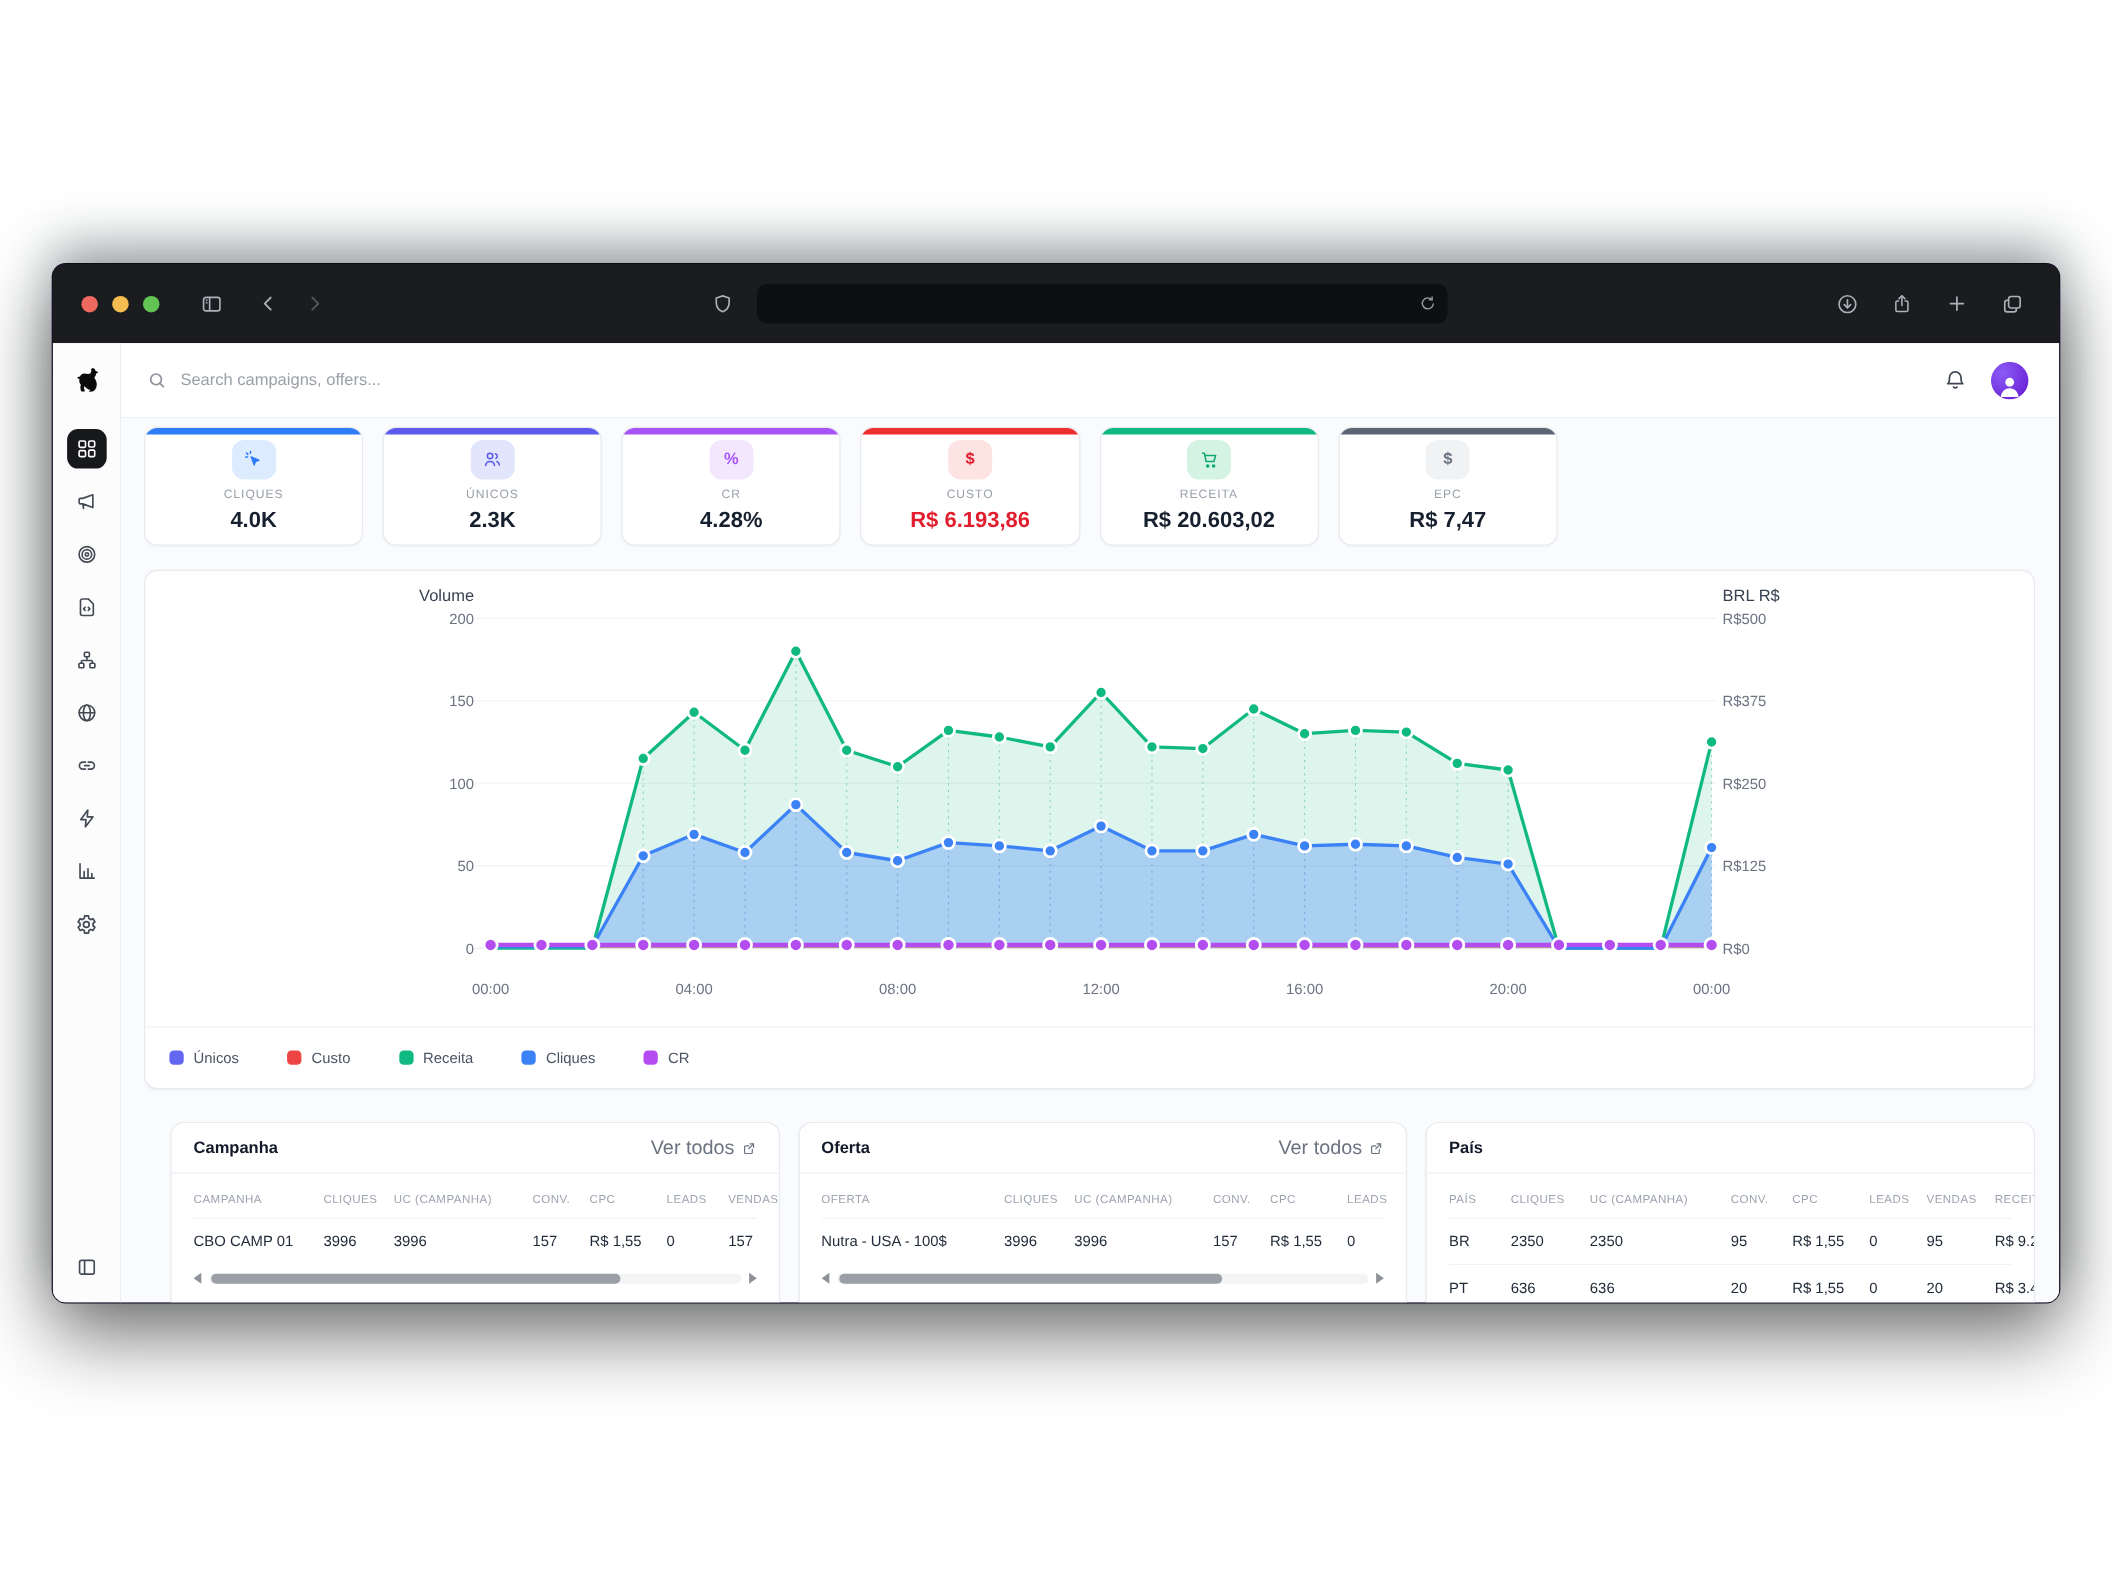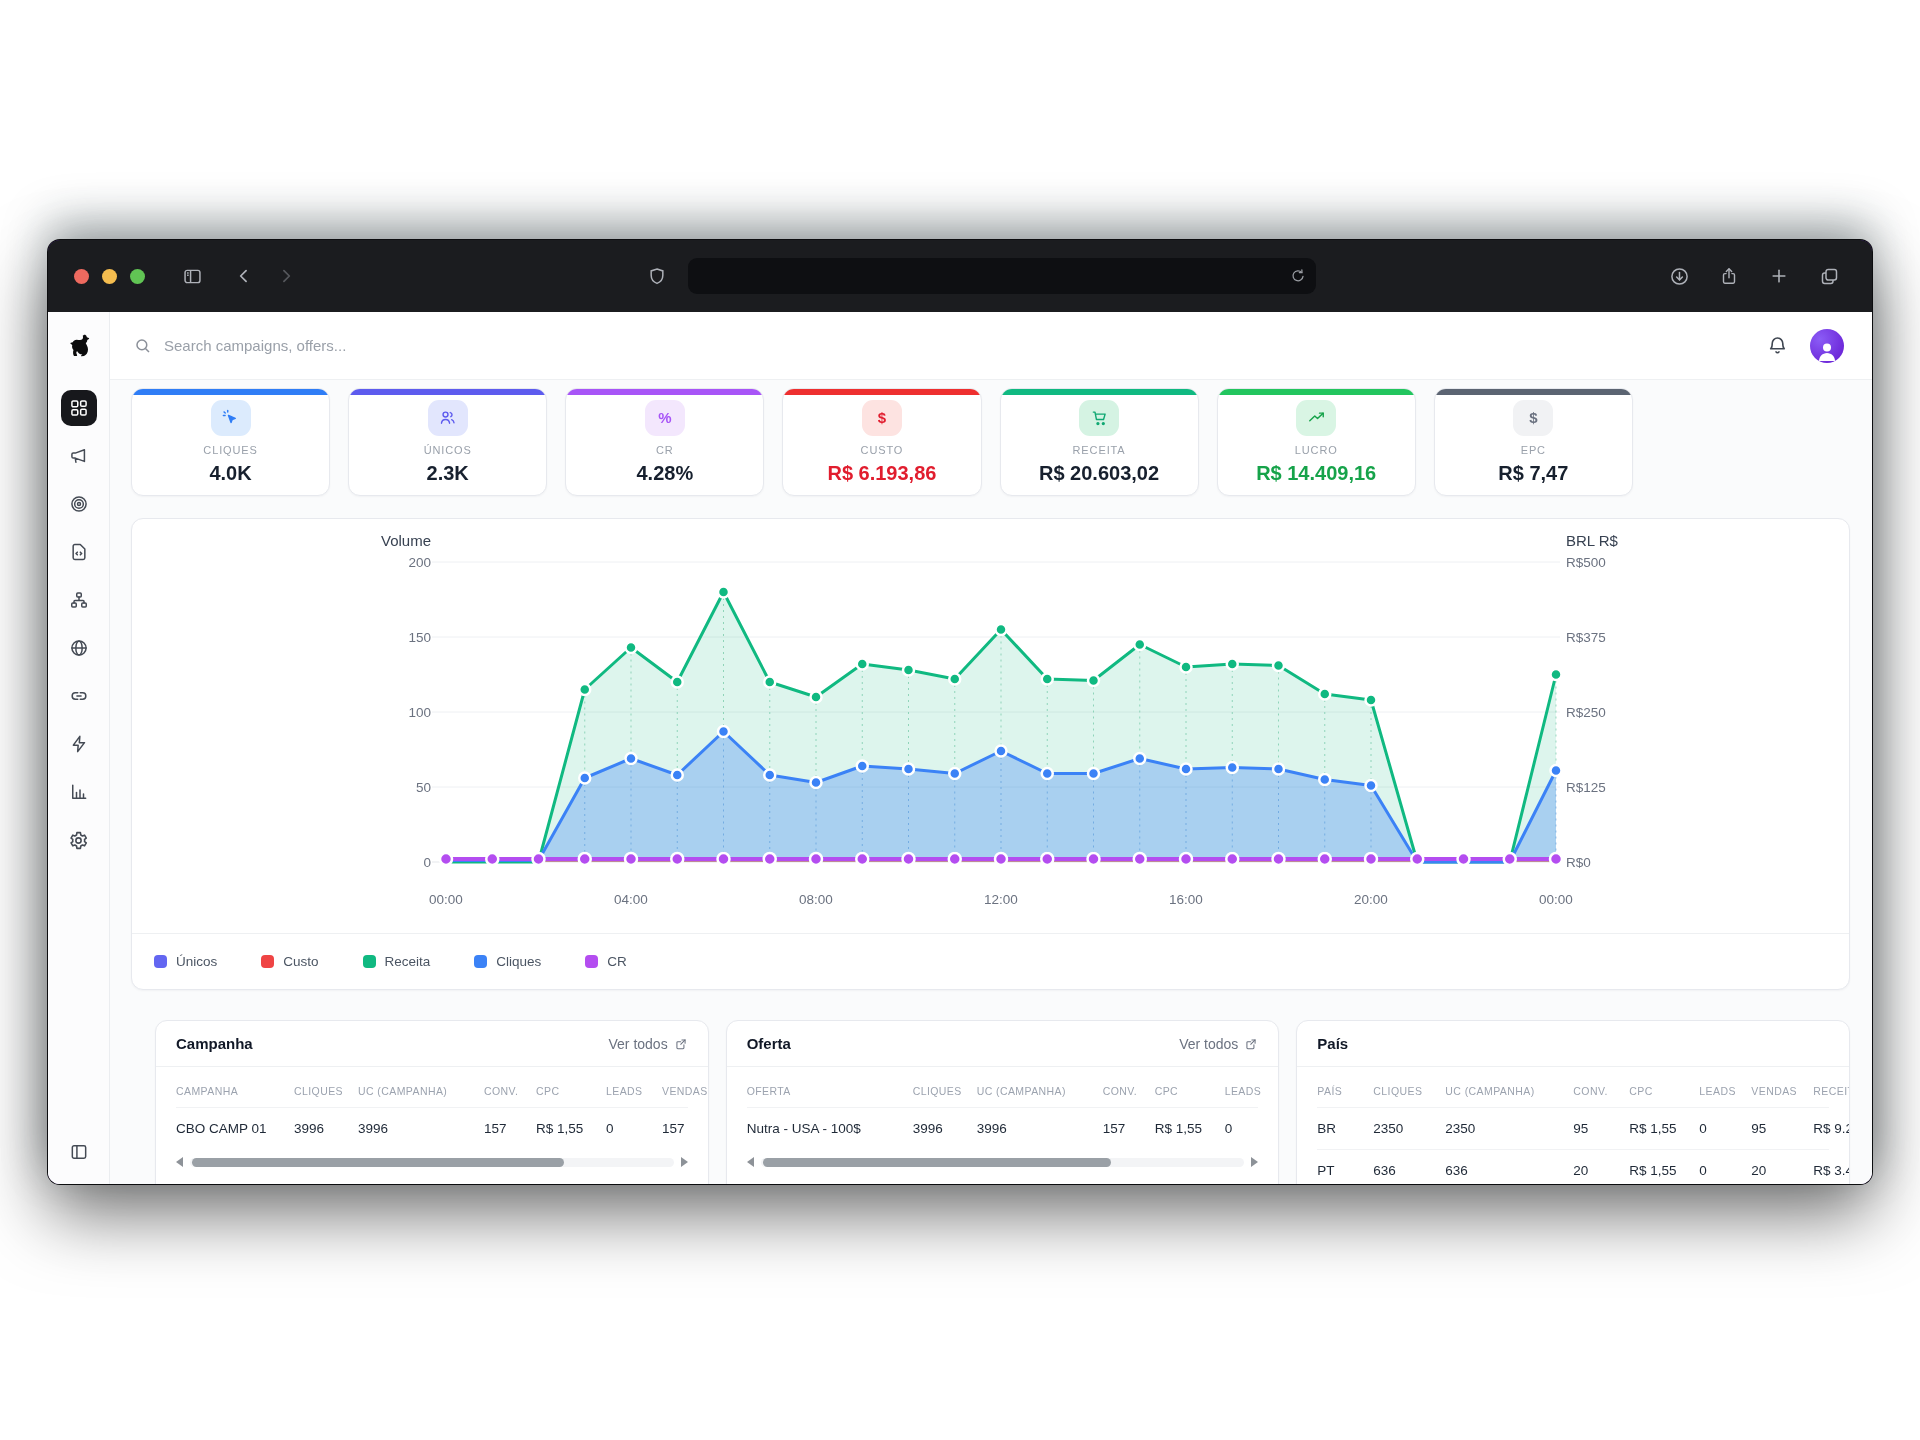--- a/index.html
+++ b/index.html
@@ -98,21 +98,21 @@
   .tables-row { display:grid; grid-template-columns:1fr 1fr 1fr; gap:17px; margin-top:30px;margin-left:24px; }
   .table-card {
     background:#ffffff; border:1px solid #e7e9ee; border-radius:12px; overflow:hidden;
     height:232px; box-shadow:0 1px 2px rgba(16,24,40,.04);
   }
   .table-head {
     height:46px; display:flex; align-items:center; justify-content:space-between;
     padding:0 20px; border-bottom:1px solid #eef0f2;
   }
   .table-title { font-size:15px; font-weight:bold; color:#111827; }
-  .see-all { display:flex; align-items:center; gap:6px; font-size:14px; color:#6b7280; background:none; border:none; cursor:pointer; }
+  .see-all { display:flex; align-items:center; gap:6px; font-size:18px; color:#6b7280; background:none; border:none; cursor:pointer; }
   .tbl { padding:4px 20px 0 20px; white-space:nowrap; }
   .tbl .grid-row { display:grid; align-items:center; }
   .tbl .hdr span { font-size:10.5px; letter-spacing:.04em; color:#9ca3af; padding:14px 0 10px 0; overflow:hidden; }
   .tbl .row { border-top:1px solid #f1f2f4; }
   .tbl .row span { font-size:13.5px; color:#1f2937; padding:13px 0; overflow:hidden; }
   .scrollbar { display:flex; align-items:center; gap:7px; margin:8px 20px 0 20px; }
   .sb-arrow { width:0; height:0; border-top:5px solid transparent; border-bottom:5px solid transparent; }
   .sb-arrow.left { border-right:7px solid #8d9298; }
   .sb-arrow.right { border-left:7px solid #8d9298; }
   .sb-track { flex:1; height:9px; background:#f3f4f6; border-radius:5px; position:relative; }
@@ -378,31 +378,20 @@
                 <span class="kpi-accent" style="background:#10b981"></span>
                 <span class="kpi-chip" style="background:#d5f3e3;color:#10a873">
                   <svg width="19" height="19" viewBox="0 0 24 24" fill="none" stroke="currentColor" stroke-width="1.8" stroke-linecap="round" stroke-linejoin="round">
                     <circle cx="10" cy="19.7" r="1.2" fill="currentColor"></circle>
                     <circle cx="16.8" cy="19.7" r="1.2" fill="currentColor"></circle>
                     <path d="M4.2 5.2h2.1l1.8 9.3h9l2-6.8H7.3"></path>
                   </svg>
                 </span>
                 <span class="kpi-label">RECEITA</span>
                 <span class="kpi-value" style="color:#17202e">R$ 20.603,02</span>
-              </div>
-              <div class="kpi-card">
-                <span class="kpi-accent" style="background:#22c55e"></span>
-                <span class="kpi-chip" style="background:#d9f5e4;color:#16a34a">
-                  <svg width="19" height="19" viewBox="0 0 24 24" fill="none" stroke="currentColor" stroke-width="1.8" stroke-linecap="round" stroke-linejoin="round">
-                    <polyline points="3.5 16 9.8 10 13.3 13.2 20.5 6.5"></polyline>
-                    <polyline points="15.8 6.5 20.5 6.5 20.5 11.2"></polyline>
-                  </svg>
-                </span>
-                <span class="kpi-label">LUCRO</span>
-                <span class="kpi-value" style="color:#16a34a">R$ 14.409,16</span>
               </div>
               <div class="kpi-card">
                 <span class="kpi-accent" style="background:#5b6472"></span>
                 <span class="kpi-chip" style="background:#f1f2f4;color:#6b7280">
                   <span style="font-size:15px;font-weight:bold">$</span>
                 </span>
                 <span class="kpi-label">EPC</span>
                 <span class="kpi-value" style="color:#17202e">R$ 7,47</span>
               </div>
             </div>

